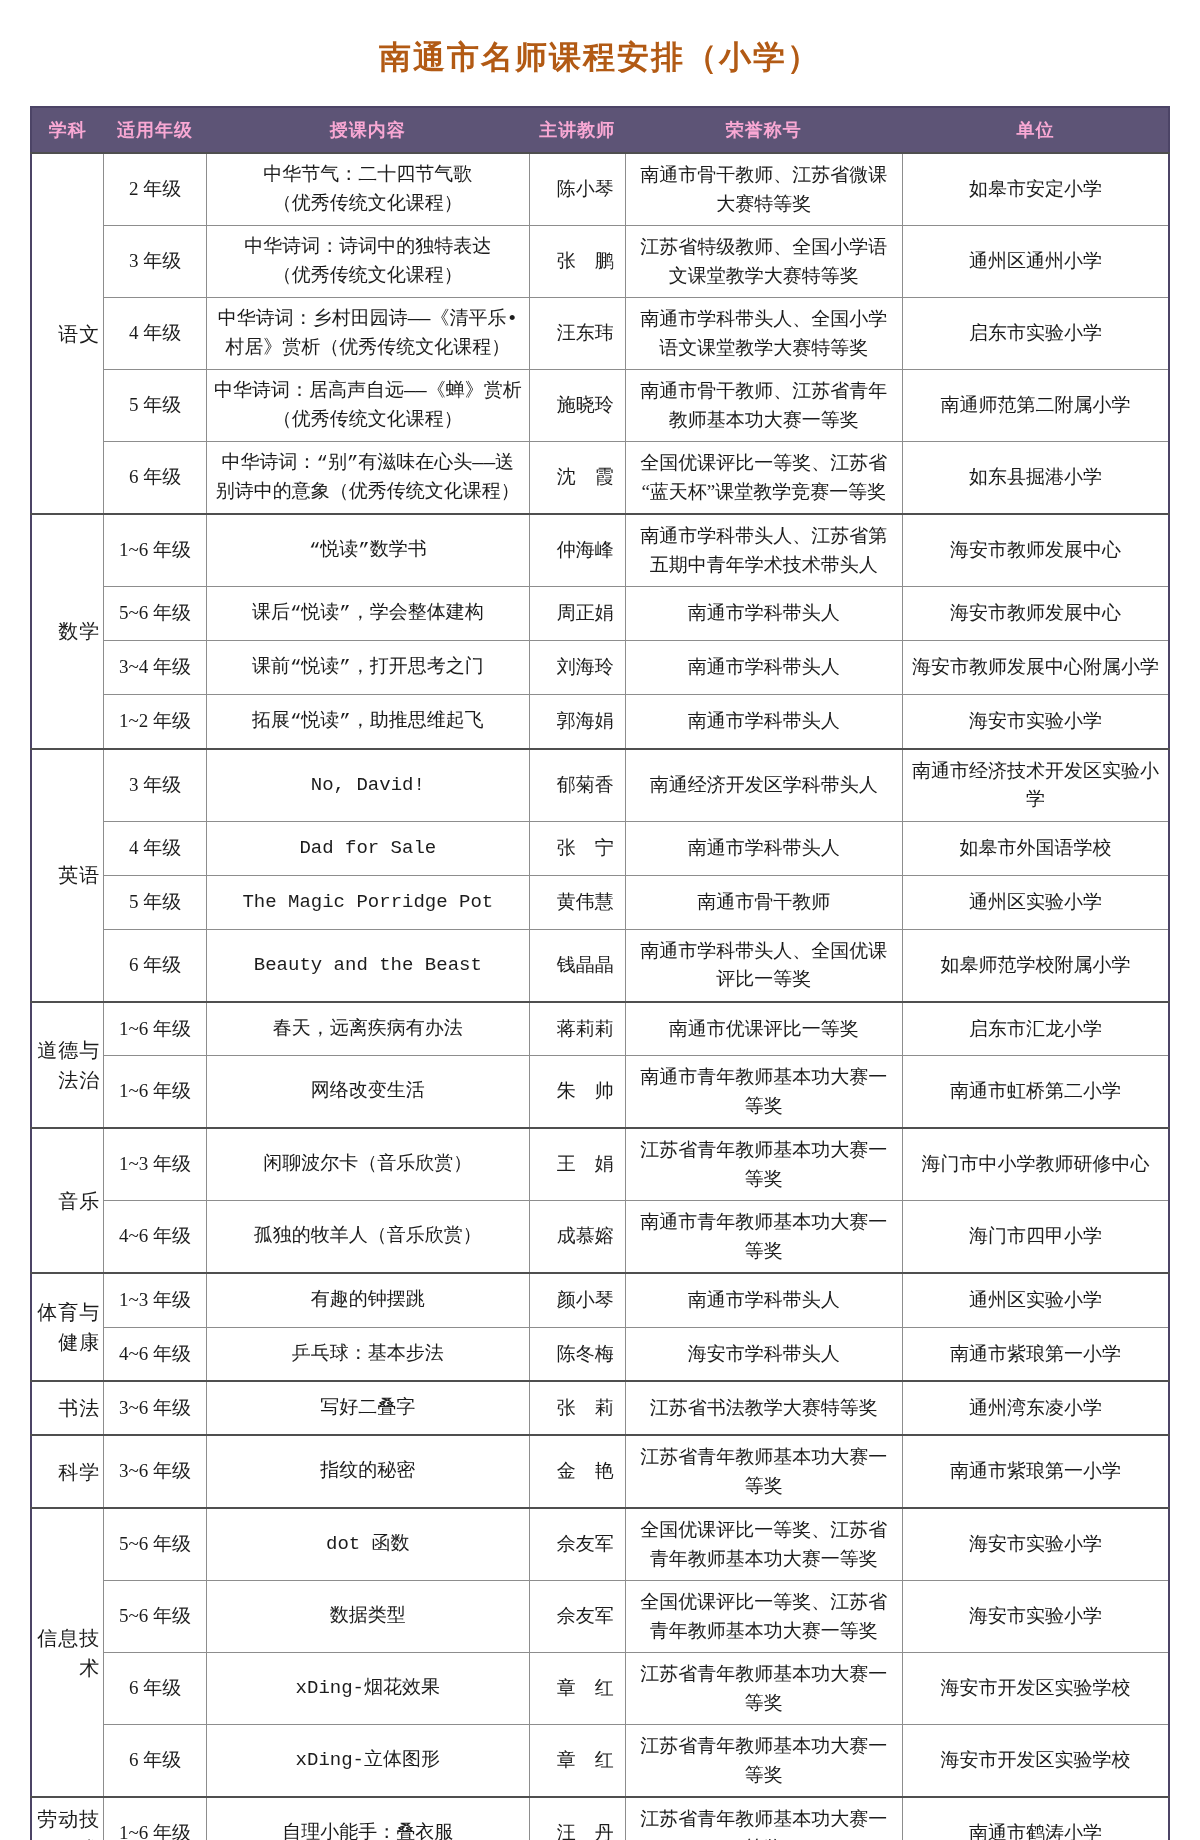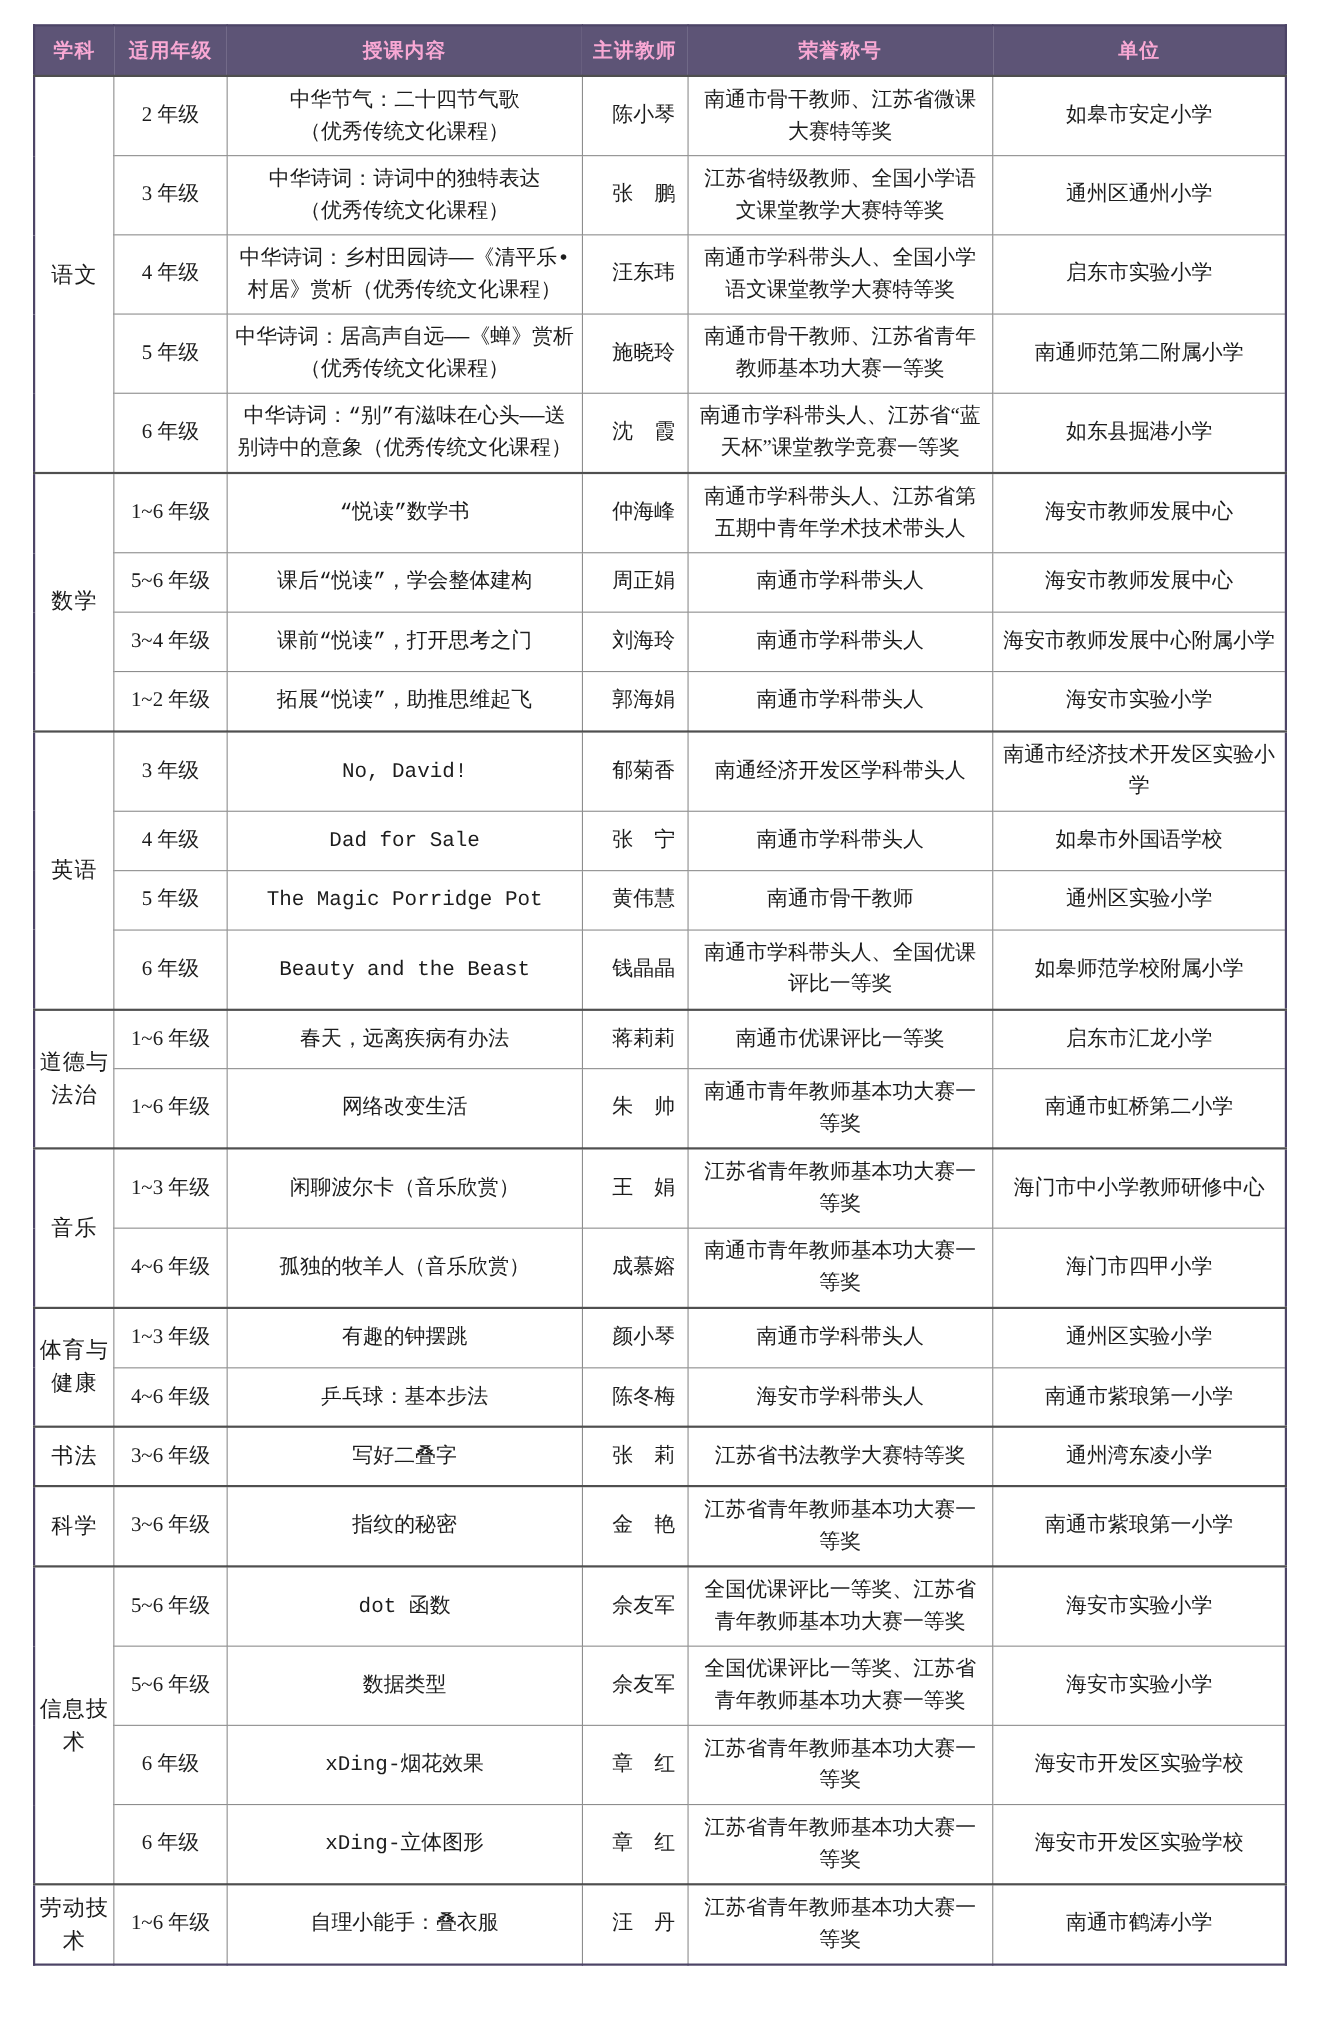--- a/index.html
+++ b/index.html
@@ -60,33 +60,35 @@
     line-height:1.5;
     color:var(--text-color);
     padding:7px 7px;
     height:54px;
     word-break:break-word;
   }
   td.subject-cell{
     font-size:20px;
     letter-spacing:1px;
     padding:4px 3px;
+    text-align:right;
   }
   td.content-cell{
     white-space:pre-line;
     
     font-family:Liberation Mono, monospace;
   }
   td.grade-cell{white-space:nowrap;padding-left:2px;padding-right:2px;}
   td.teacher-cell{white-space:nowrap;padding-left:18px;padding-right:2px;margin-top:40px;}
 </style>
 </head>
 <body>
 
 <div class="page">
+  <h1 class="page-title">南通市名师课程安排（小学）</h1>
 
   <table class="schedule" id="schedule-table">
     <colgroup>
       <col class="c-subject">
         <col class="c-grade">
         <col class="c-content">
       <col class="c-teacher">
         <col class="c-honor">
         <col class="c-unit">
     </colgroup>
@@ -129,21 +131,21 @@
           <td class="grade-cell">5 年级</td>
           <td class="content-cell">中华诗词：居高声自远——《蝉》赏析（优秀传统文化课程）</td>
           <td class="teacher-cell">施晓玲</td>
           <td class="honor-cell">南通市骨干教师、江苏省青年教师基本功大赛一等奖</td>
           <td class="unit-cell">南通师范第二附属小学</td>
         </tr>
         <tr>
           <td class="grade-cell">6 年级</td>
           <td class="content-cell">中华诗词：“别”有滋味在心头——送别诗中的意象（优秀传统文化课程）</td>
           <td class="teacher-cell">沈　霞</td>
-          <td class="honor-cell">南通市学科带头人、江苏省“蓝天杯”课堂教学竞赛一等奖</td>
+          <td class="honor-cell">全国优课评比一等奖、江苏省“蓝天杯”课堂教学竞赛一等奖</td>
           <td class="unit-cell">如东县掘港小学</td>
         </tr>
       </tbody>
       <tbody>
         <tr>
           <td class="subject-cell" rowspan="4">数学</td>
           <td class="grade-cell">1~6 年级</td>
           <td class="content-cell">“悦读”数学书</td>
           <td class="teacher-cell">仲海峰</td>
           <td class="honor-cell">南通市学科带头人、江苏省第五期中青年学术技术带头人</td>

